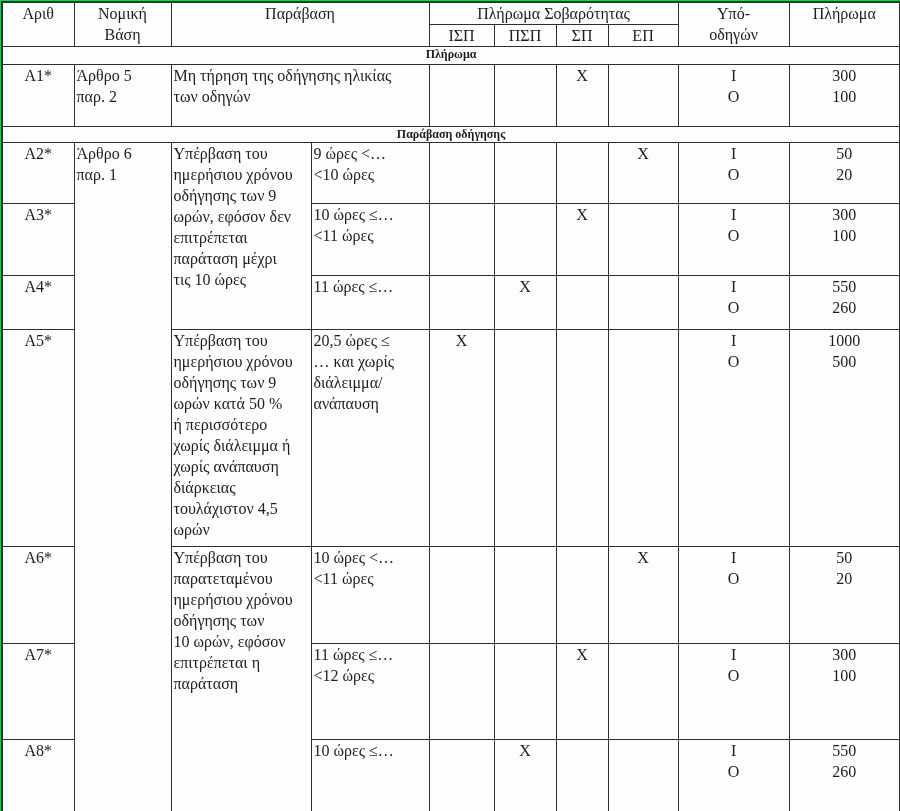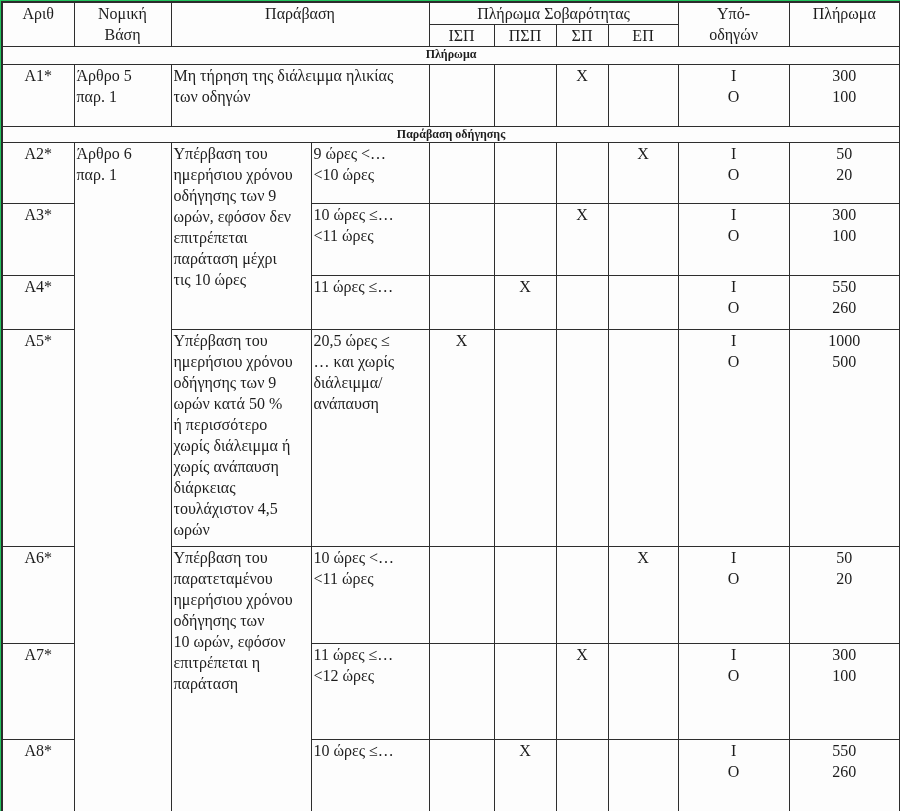--- a/index.html
+++ b/index.html
@@ -93,22 +93,22 @@
     <td class="hdr">ΕΠ</td>
   </tr>
 
   <tr class="h-s1">
     <td colspan="10" class="sec">Πλήρωμα</td>
   </tr>
 
   <tr class="h-a1">
     <td class="rid">A1*</td>
     <td class="lgl pre">Άρθρο 5
-παρ. 1</td>
-    <td colspan="2" class="desc pre">Μη τήρηση της διάλειμμα ηλικίας
+παρ. 2</td>
+    <td colspan="2" class="desc pre">Μη τήρηση της οδήγησης ηλικίας
 των οδηγών</td>
     <td class="mk"></td>
     <td class="mk"></td>
     <td class="mk">X</td>
     <td class="mk"></td>
     <td class="mid">Ι
 Ο</td>
     <td class="mid">300
 100</td>
   </tr>

